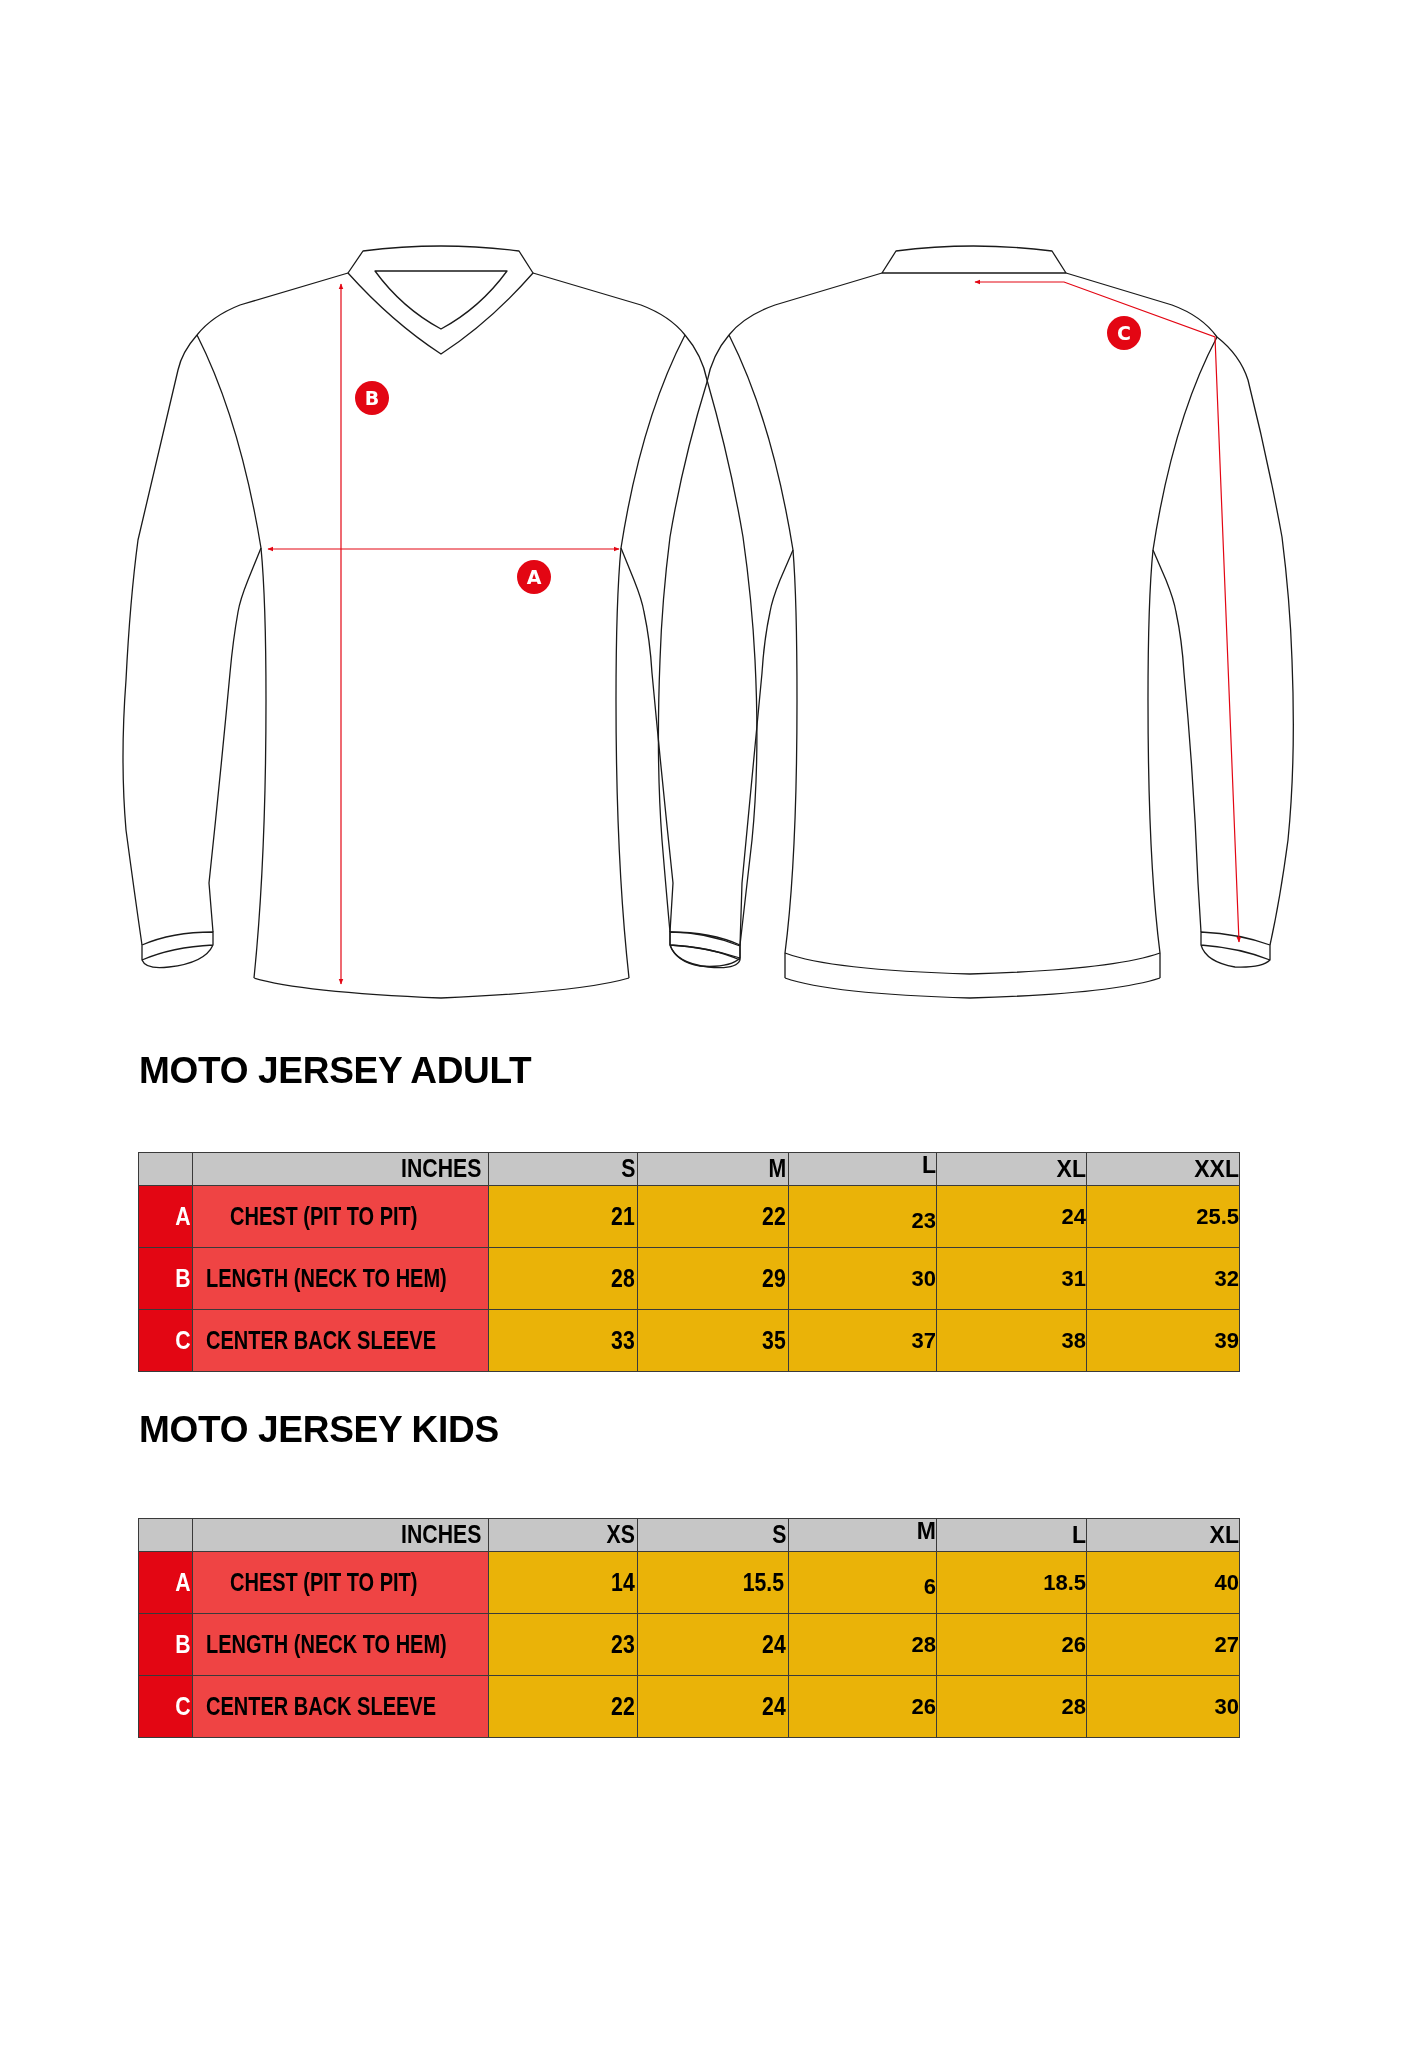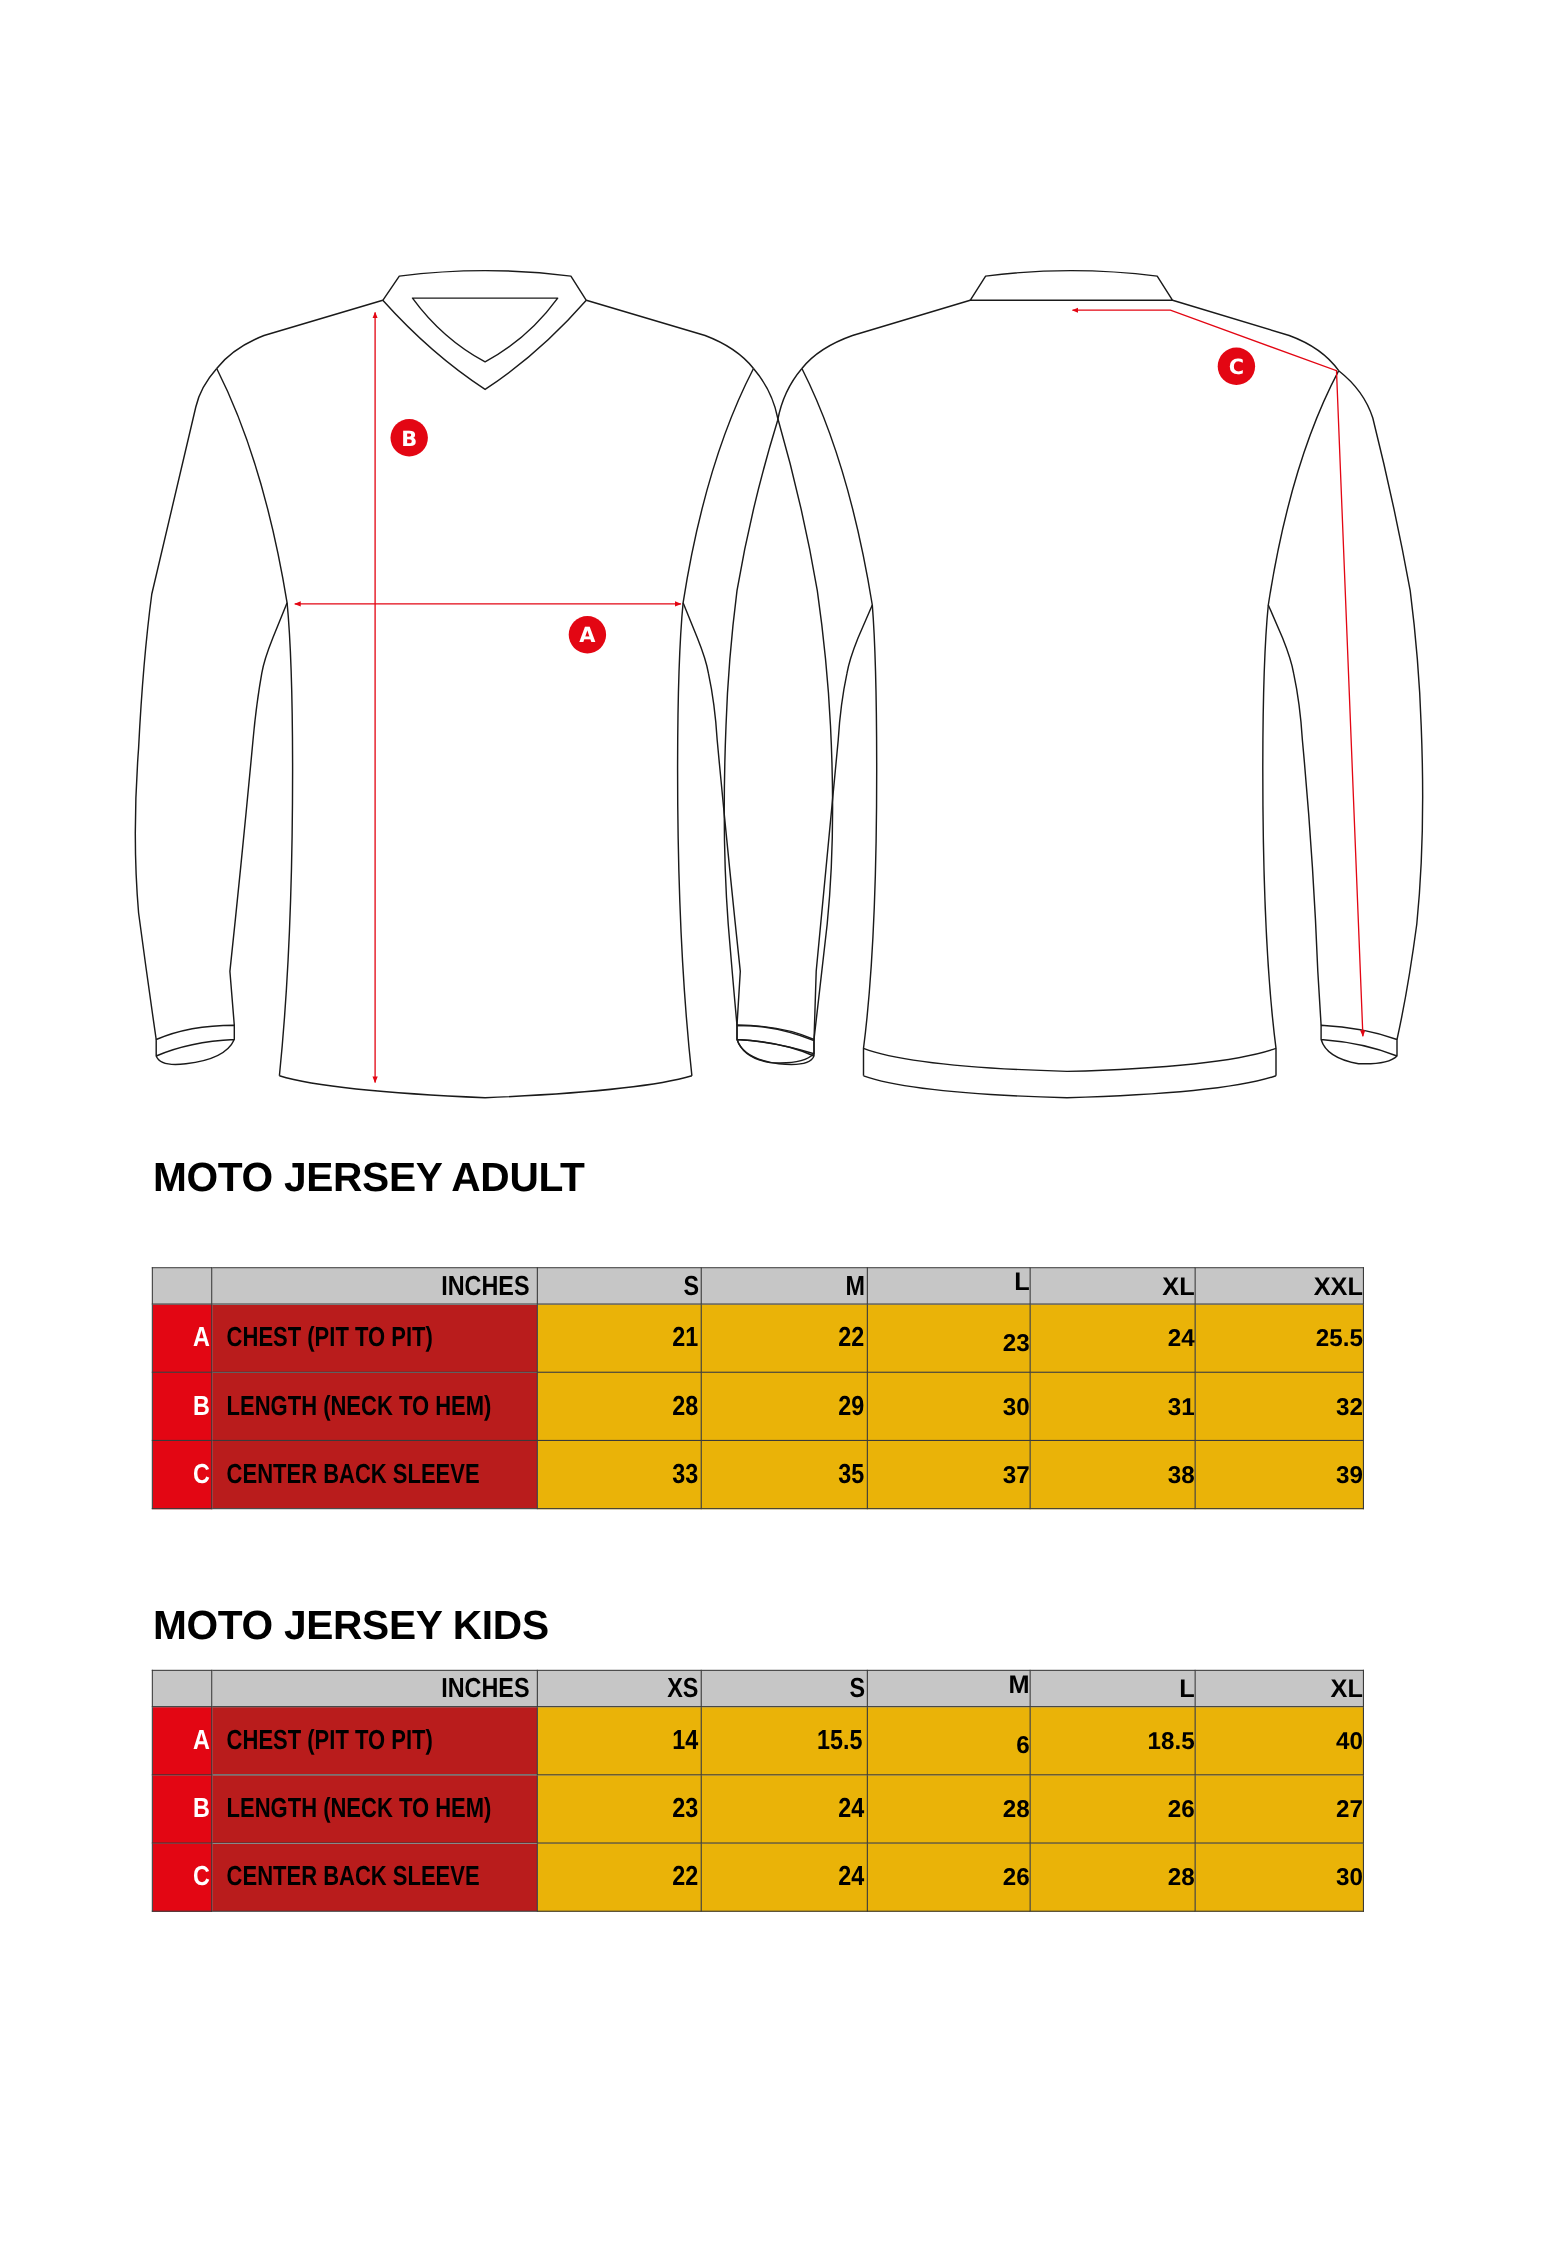--- a/index.html
+++ b/index.html
@@ -5,21 +5,21 @@
   html, body { margin:0; padding:0; background:#ffffff; }
   body { width:1412px; height:2048px; position:relative; overflow:hidden; font-family:"Liberation Sans", sans-serif; color:#000; }
   .illustration { position:absolute; left:0; top:0; width:1412px; height:1040px; }
   .illustration svg { display:block; }
   .section-title { position:absolute; left:139px; margin:0; font-family:"Liberation Sans", sans-serif; font-weight:700; font-size:37px; line-height:37px; letter-spacing:-0.3px; white-space:nowrap; }
   .size-table { position:absolute; left:138px; width:1101px; border-collapse:collapse; table-layout:fixed; font-family:"Liberation Sans", sans-serif; }
   .size-table th, .size-table td { border:1.5px solid #3a3a3a; padding:0; text-align:right; vertical-align:middle; font-weight:700; color:#000; }
   .size-table thead th { background:#c6c6c6; height:32px; font-size:23px; line-height:23px; }
   .size-table tbody td { height:61px; font-size:22px; }
   .size-table .letter { background:#e30613; color:#ffffff; font-size:23px; }
-  .size-table .label { background:#b91c1c; text-align:left; padding-left:13px; white-space:nowrap; overflow:hidden; }
+  .size-table .label { background:#ef4444; text-align:center; padding-left:13px; white-space:nowrap; overflow:hidden; }
   .cond { display:inline-block; transform:scaleX(0.8); transform-origin:left center; font-size:25px; }
   .cond-c { display:inline-block; transform:scaleX(0.85); transform-origin:center center; font-size:25px; }
   .size-table .val { background:#eab308; }
   .hdr-raised { position:relative; top:-4px; }
   .val-low { position:relative; top:4px; }
 </style>
 </head>
 <body>
 
 <div class="illustration">
@@ -151,21 +151,21 @@
       <td class="label"><span class="cond">CENTER BACK SLEEVE</span></td>
       <td class="val"><span class="cond-c">33</span></td>
       <td class="val"><span class="cond-c">35</span></td>
       <td class="val">37</td>
       <td class="val">38</td>
       <td class="val">39</td>
     </tr>
   </tbody>
 </table>
 
-<h2 class="section-title" style="top:1459px;">MOTO JERSEY KIDS</h2>
+<h2 class="section-title" style="top:1411px;">MOTO JERSEY KIDS</h2>
 
 <table class="size-table" style="top:1518px;">
   <colgroup>
     <col style="width:54px">
       <col style="width:296px">
       <col style="width:149px">
       <col style="width:151px">
       <col style="width:148px">
       <col style="width:150px">
       <col style="width:153px">

